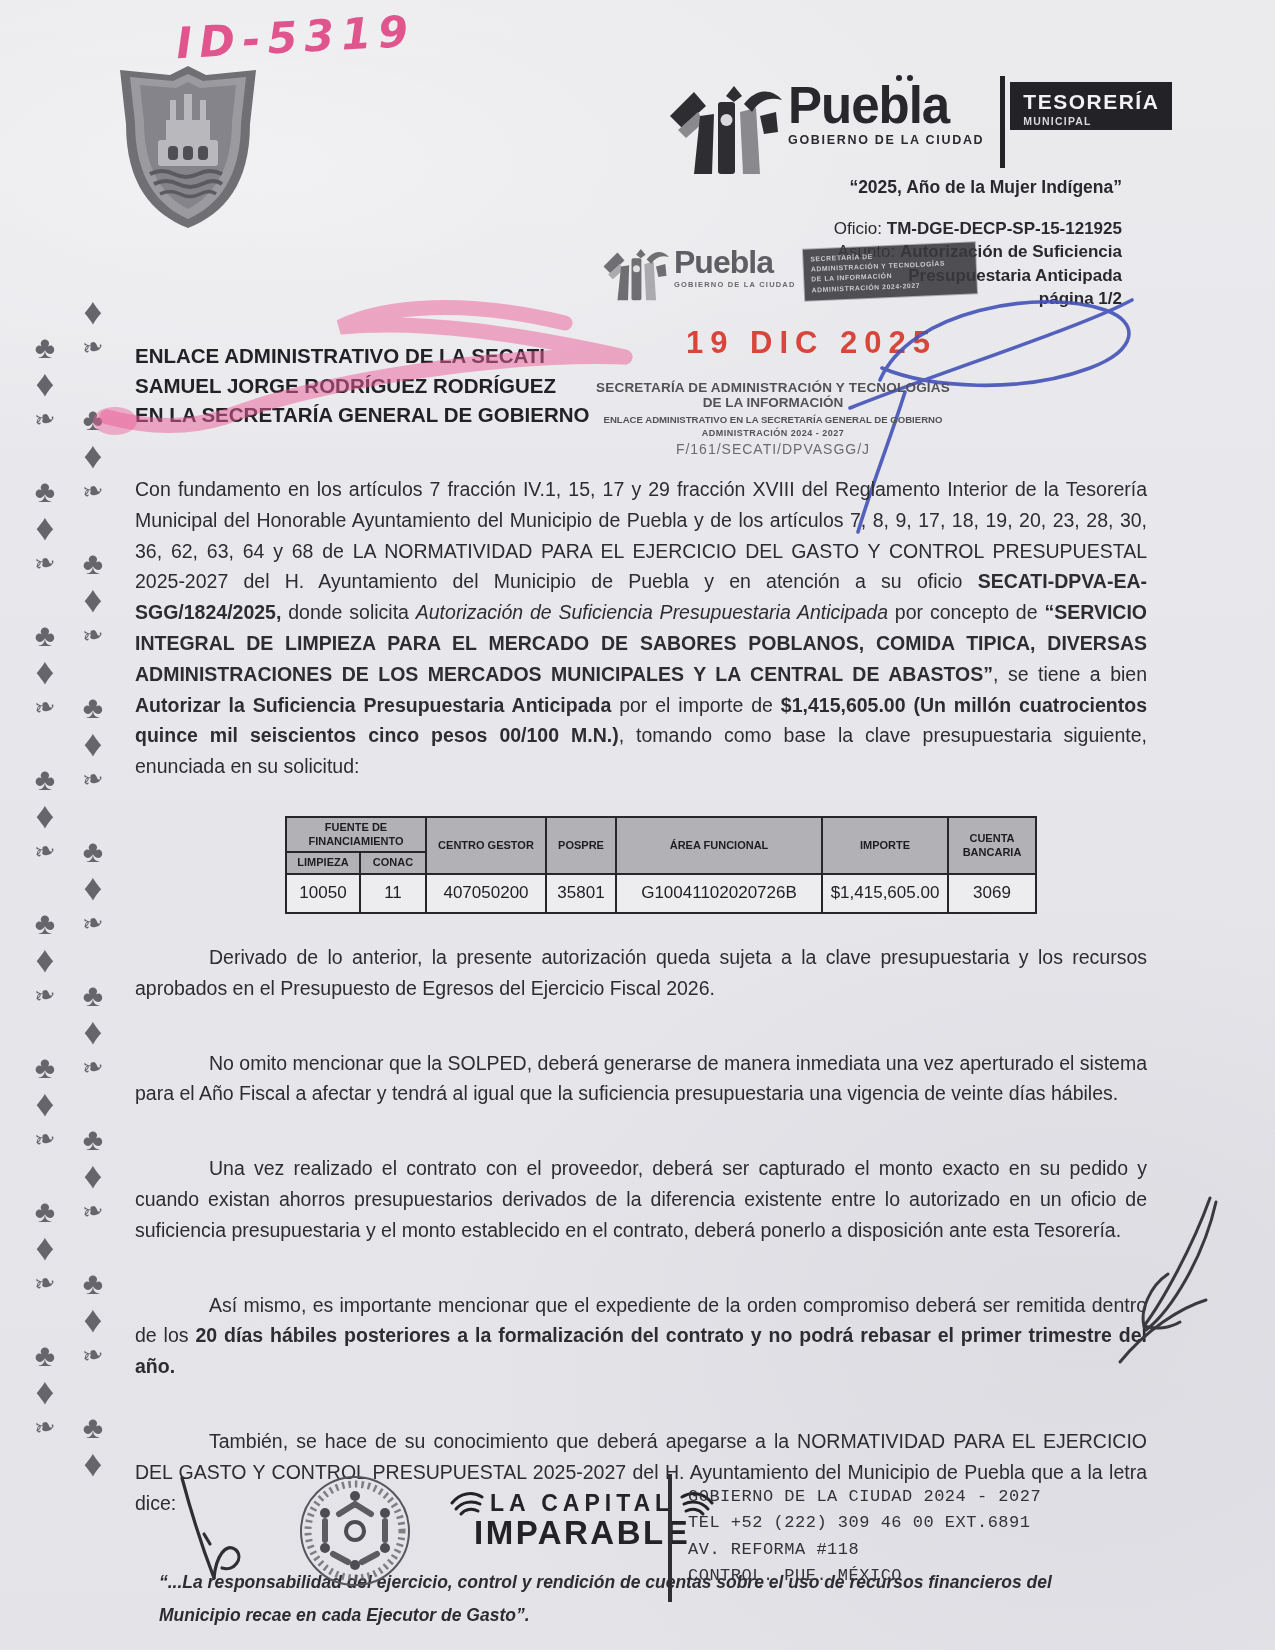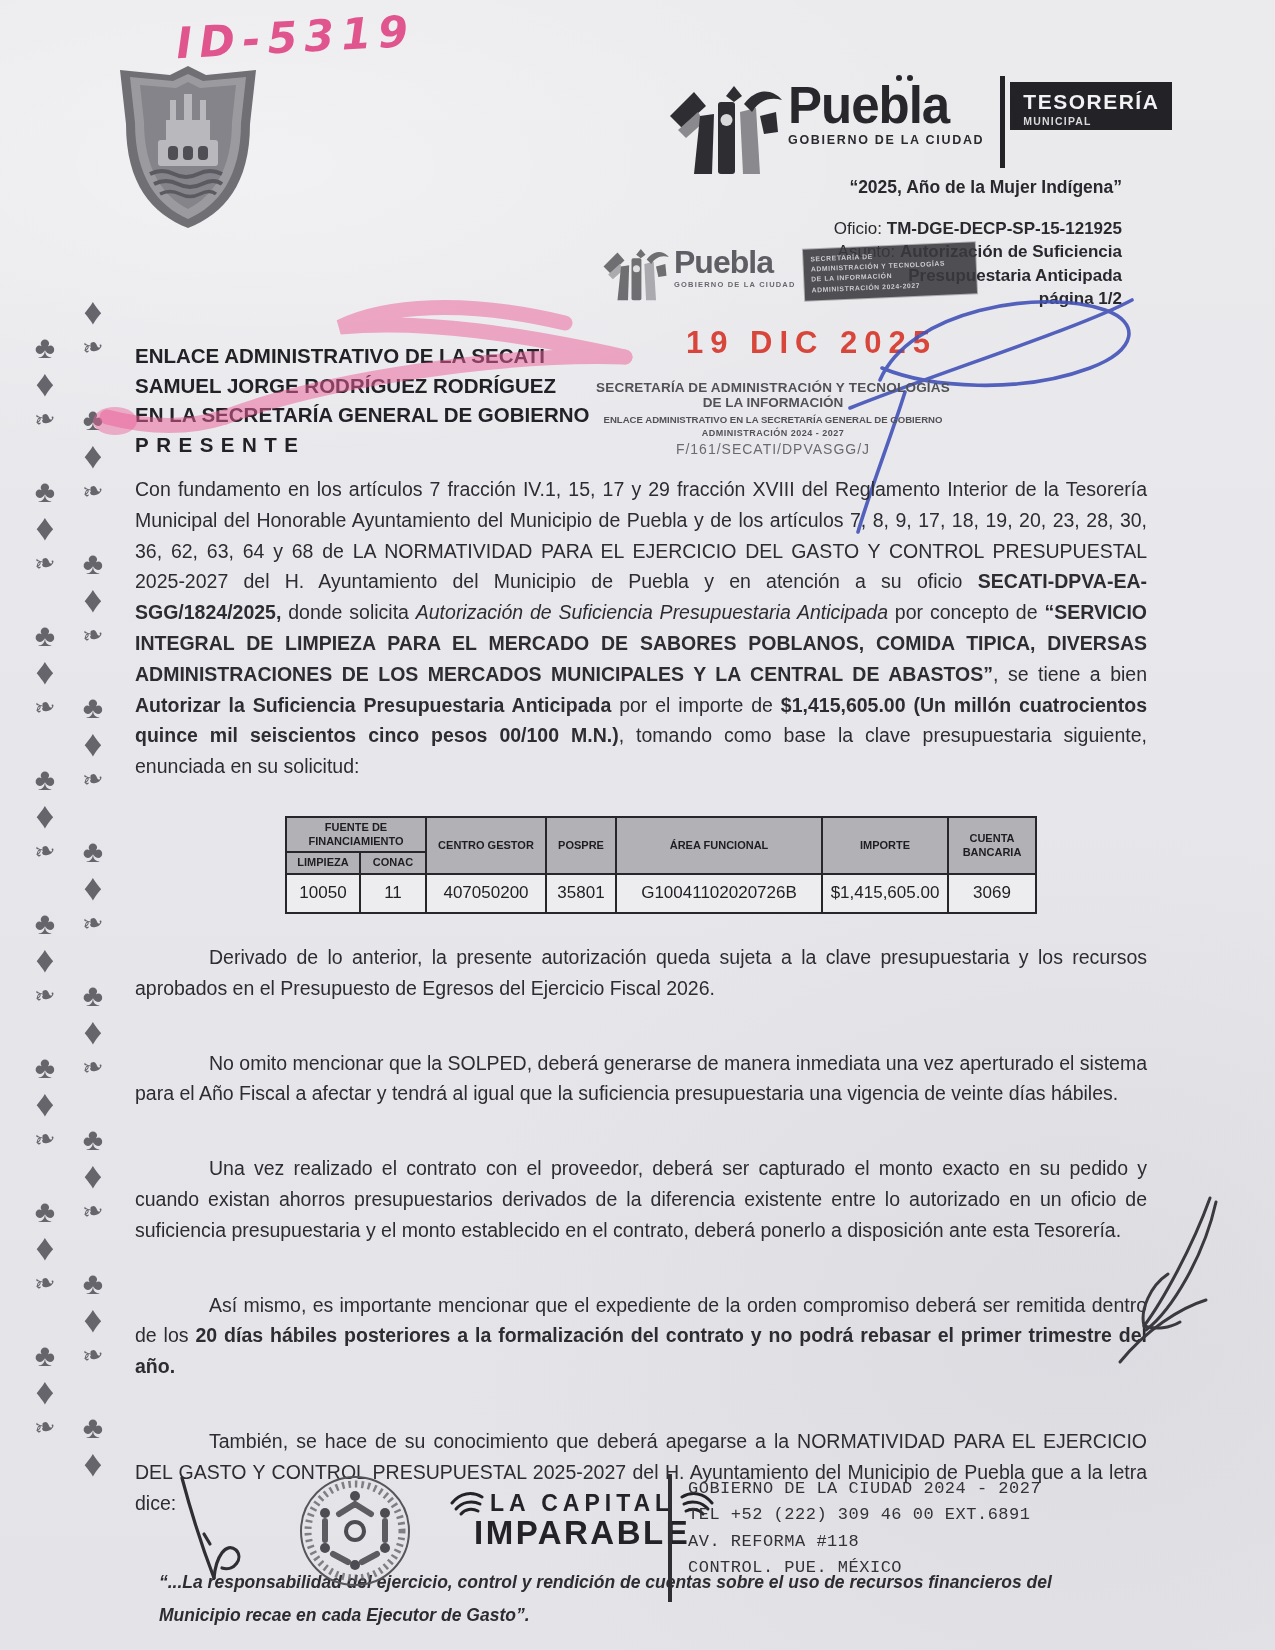--- a/index.html
+++ b/index.html
@@ -108,21 +108,21 @@
   table.budget td{font-size:17px;text-align:center;padding:5px 6px;color:#222126;}
   .w-interno{width:64px;} .w-conac{width:56px;} .w-cg{width:110px;} .w-pospre{width:60px;}
   .w-af{width:196px;} .w-imp{width:116px;} .w-cb{width:78px;}
 
   
   .footer{position:absolute;left:150px;top:1468px;width:1000px;height:165px;}
   .capital{position:absolute;left:300px;top:22px;text-align:center;color:#232227;}
   .capital .row1{display:flex;align-items:center;gap:6px;font-size:23px;font-weight:800;letter-spacing:5px;}
   .capital .row2{font-size:33px;font-weight:800;letter-spacing:2.5px;margin-top:-3px;}
   .fdivider{position:absolute;left:518px;top:6px;width:3.5px;height:128px;background:#2f2e33;}
-  .address{position:absolute;left:538px;top:8px;font-family:"Liberation Mono",monospace;font-size:17px;line-height:1.55;letter-spacing:.5px;color:#323237;white-space:nowrap;}
+  .address{position:absolute;left:538px;top:16px;font-family:"Liberation Mono",monospace;font-size:17px;line-height:1.55;letter-spacing:.5px;color:#323237;white-space:nowrap;}
 </style>
 </head>
 <body>
 
 <div class="page">
 
   <svg width="0" height="0" style="position:absolute">
     <defs>
       <g id="logo-icons">
         <path d="M6 34 L30 10 L42 24 L18 46 Z" fill="#2e2d31"></path>
@@ -355,21 +355,20 @@
     <div class="l2">DE LA INFORMACIÓN</div>
     <div class="l3">ENLACE ADMINISTRATIVO EN LA SECRETARÍA GENERAL DE GOBIERNO</div>
     <div class="l4">ADMINISTRACIÓN 2024 - 2027</div>
     <div class="l5">F/161/SECATI/DPVASGG/J</div>
   </div>
 
   <div class="recipient">
     <div>ENLACE ADMINISTRATIVO DE LA SECATI</div>
     <div>SAMUEL JORGE RODRÍGUEZ RODRÍGUEZ</div>
     <div>EN LA SECRETARÍA GENERAL DE GOBIERNO</div>
-    <div class="presente">PRESENTE</div>
   </div>
 
   <svg class="overlay" style="left:85px;top:295px;" width="600" height="170" viewBox="0 0 600 170">
     <g fill="none" stroke="#ec5f98" stroke-width="15" stroke-linecap="round" opacity="0.5">
       <path d="M480 28 C380 4 300 10 255 32 C340 24 440 40 540 62"></path>
       <path d="M540 62 C420 58 240 84 140 122"></path>
       <path d="M140 122 C90 138 45 128 22 122"></path>
     </g>
     <ellipse cx="30" cy="126" rx="22" ry="14" fill="#ec5f98" opacity="0.45"></ellipse>
   </svg>

